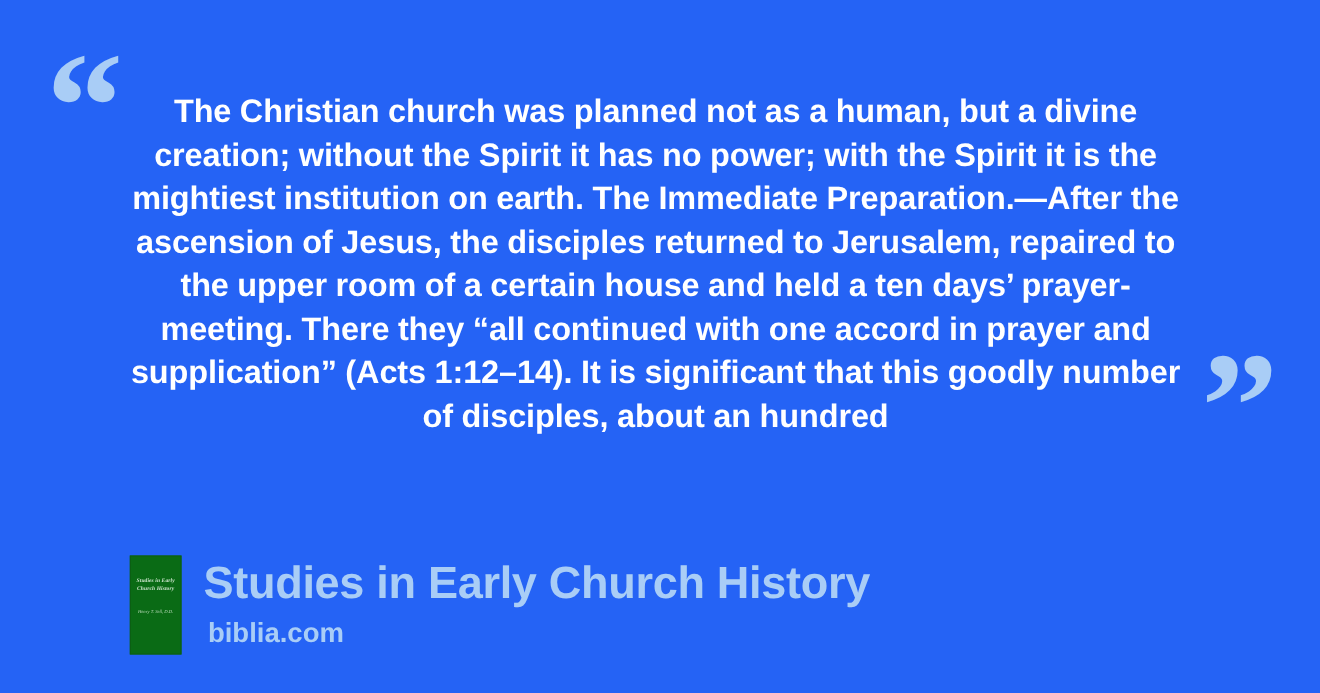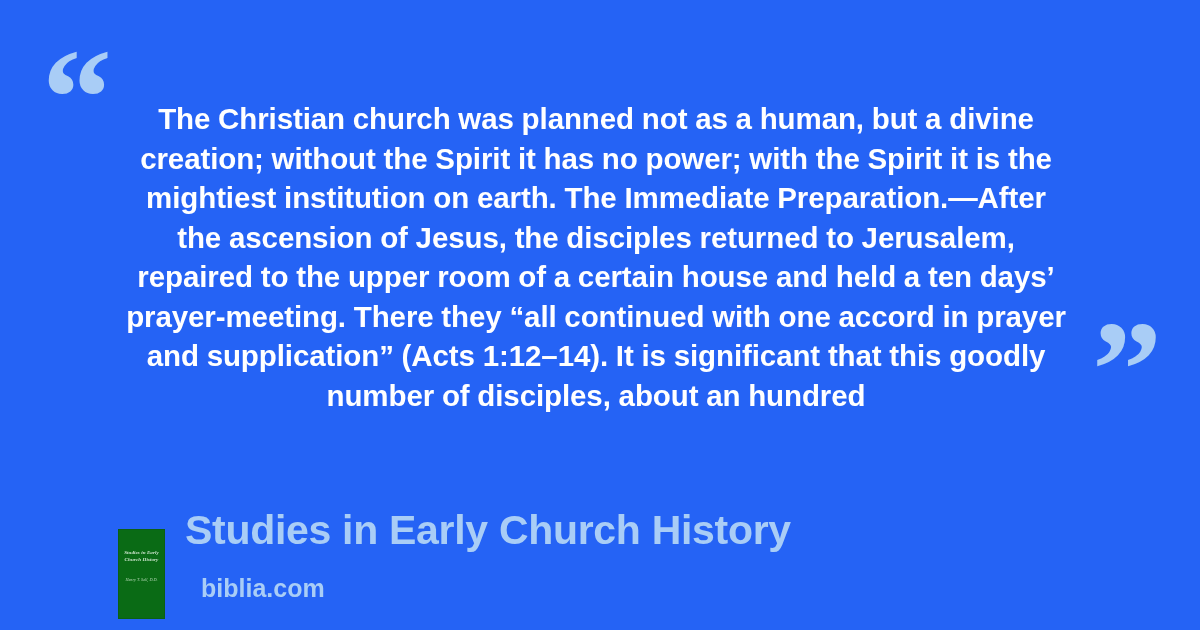--- a/index.html
+++ b/index.html
@@ -44,21 +44,21 @@
 
   
   #quote-block {
     position: absolute;
     left: 108px;
     top: 82px;
     width: 976px;
     text-align: center;
   }
   #quote-text {
-    margin: 17px;
+    margin: 0;
     color: #ffffff;
     font-family: "Liberation Sans", sans-serif;
     font-weight: 700;
     font-size: 29.5px;
     line-height: 39.5px;
     letter-spacing: -0.1px;
     word-spacing: -0.3px;
   }
 
   
@@ -122,21 +122,21 @@
     letter-spacing: -0.3px;
     margin: 0;
     padding-top: 2px;
   }
   #site-name {
     color: #a9cdf6;
     font-family: "Liberation Sans", sans-serif;
     font-weight: 700;
     font-size: 25px;
     line-height: 30px;
-    margin: 16px;
+    margin: 4px;
     padding-top: 4px;
   }
 </style>
 </head>
 <body>
 
 <div id="card">
 
   <span id="quote-open" class="quote-mark">“</span>
 

